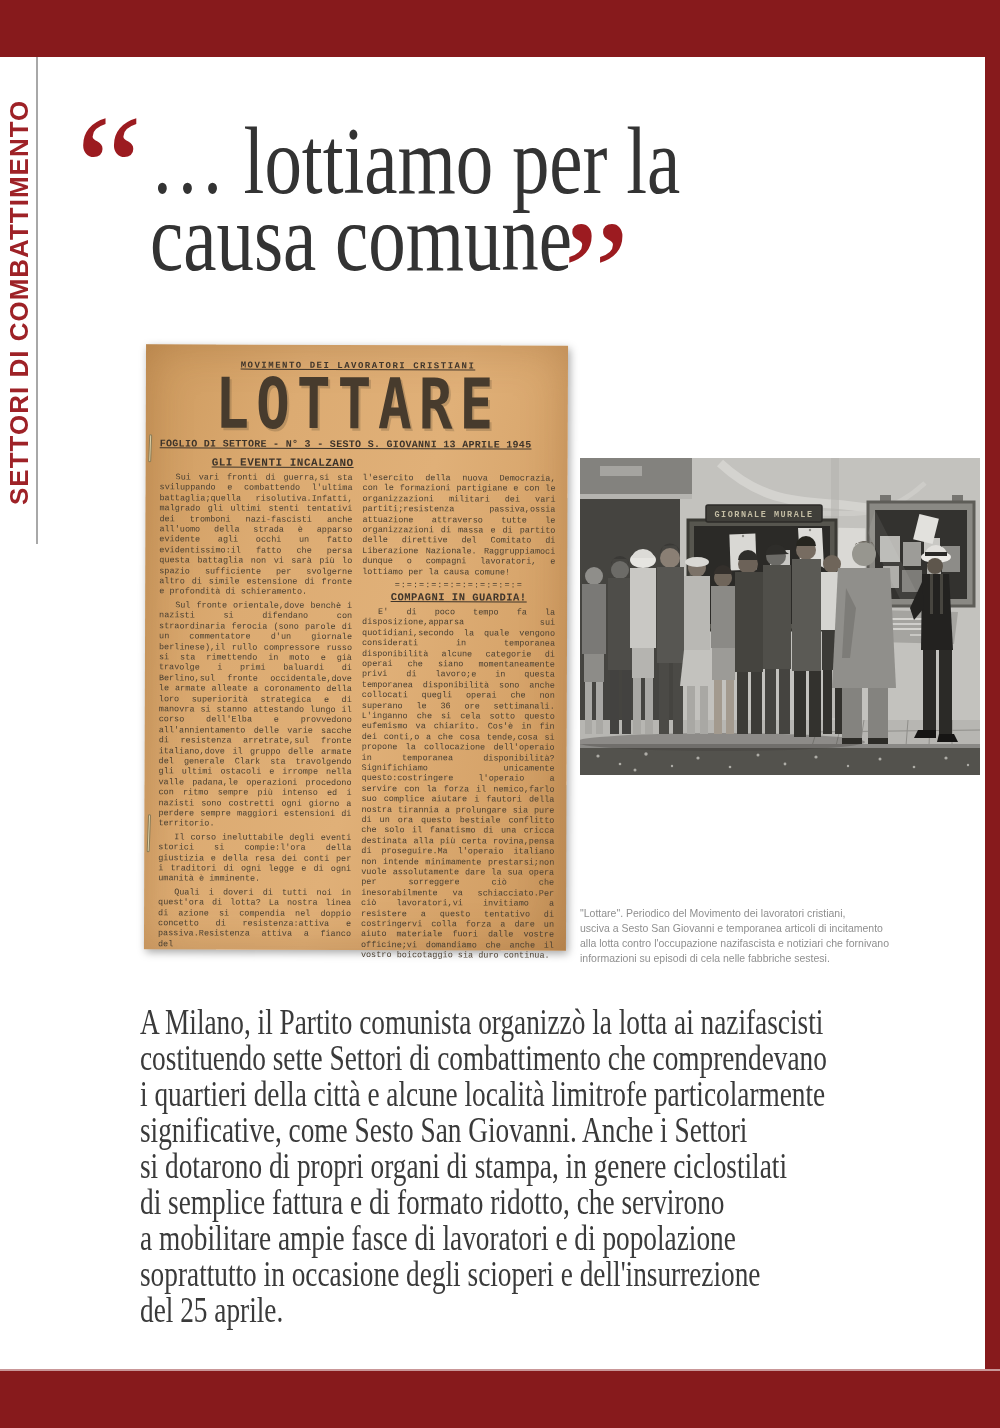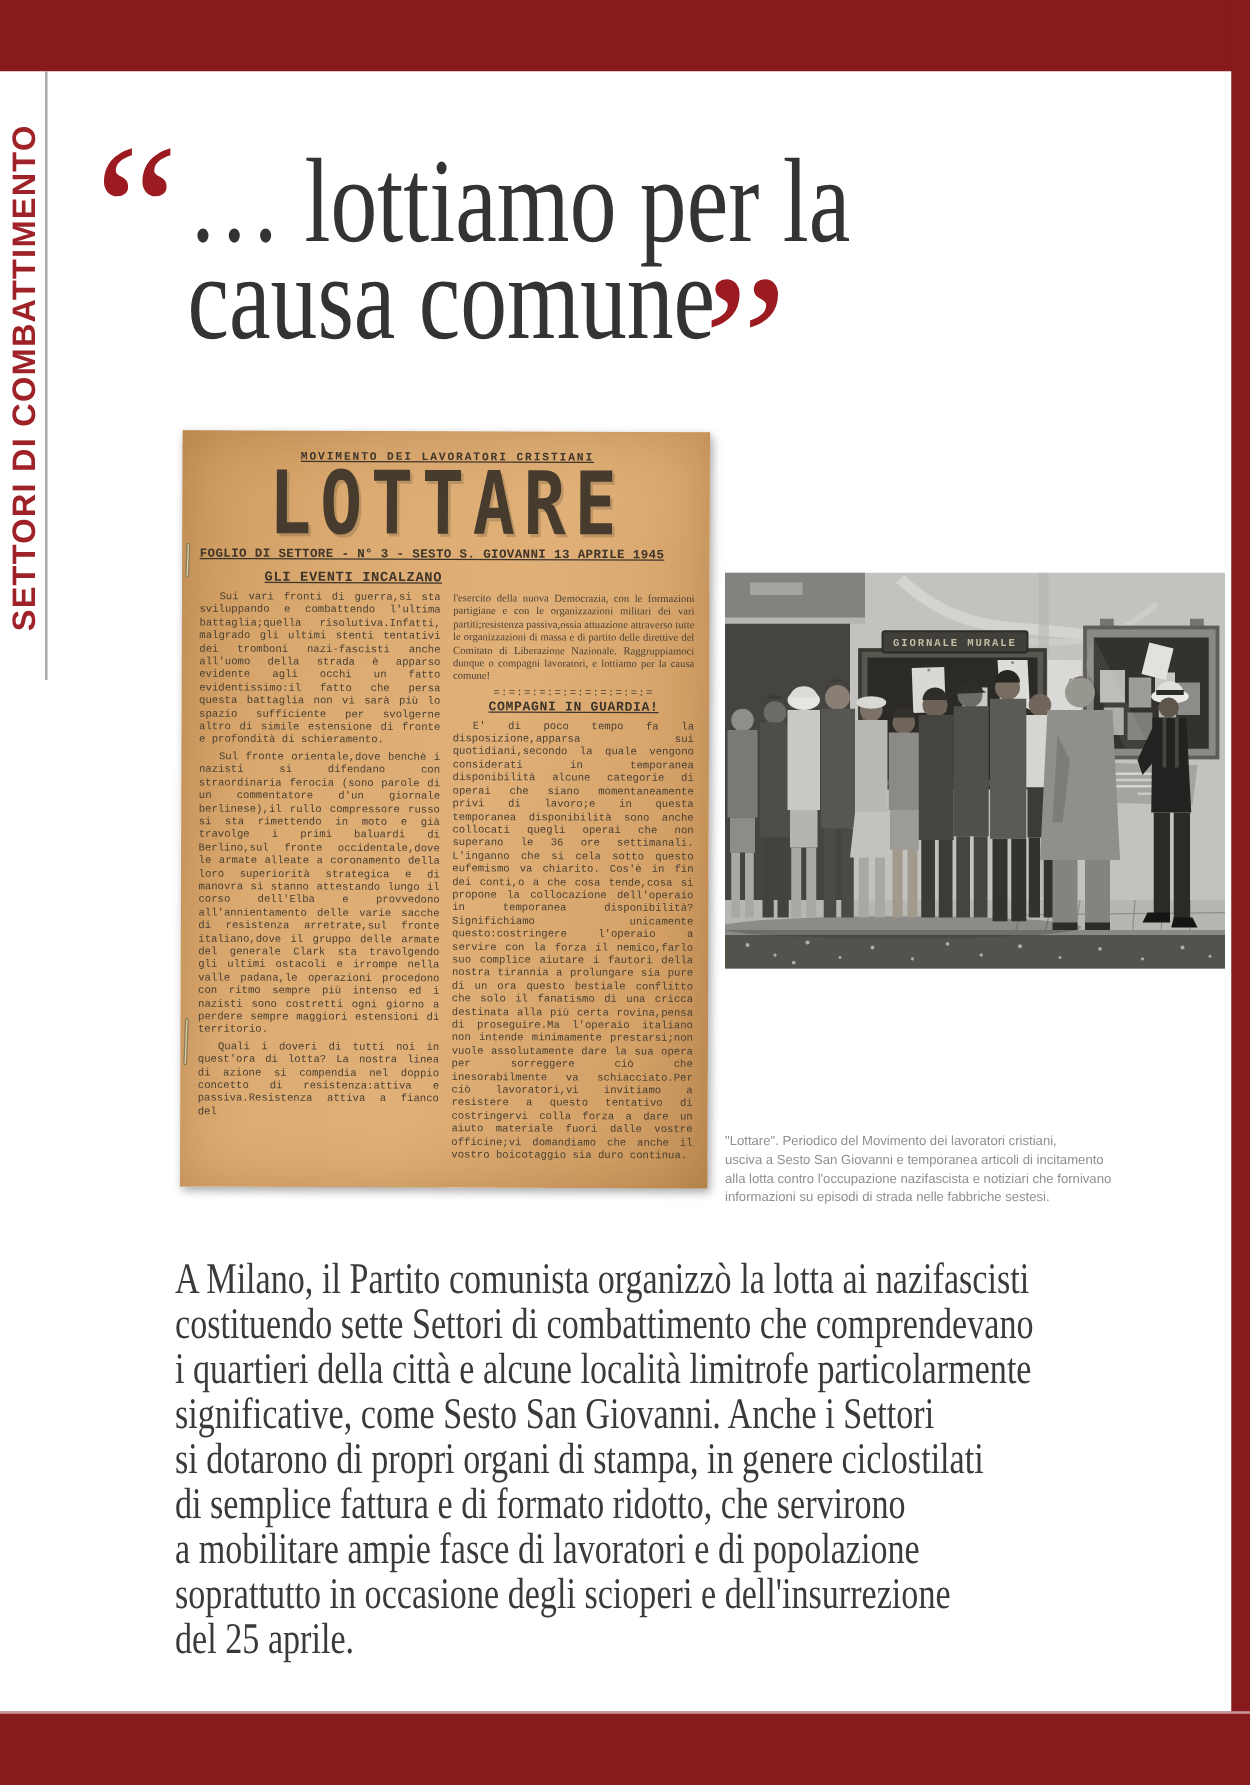--- a/index.html
+++ b/index.html
@@ -81,21 +81,21 @@
   .np-headline1 {
     margin: 7px 0 4px 52px;
     font-family: "Liberation Mono", monospace;
     font-weight: bold; font-size: 11px; letter-spacing: 0.5px;
     text-decoration: underline; color: #3e342a;
   }
   .np-cols { display: flex; gap: 10px; margin-top: 2px; }
   .np-col  { flex: 1; font-family: "Liberation Mono", monospace;
              font-size: 8.5px; line-height: 10.4px; text-align: justify; color: #4b4032; }
   .np-col p { margin: 0 0 3px 0; text-indent: 16px; }
-  .np-col p.no-indent { text-indent: 0; font-family: Liberation Serif, serif; }
+  .np-col p.no-indent { text-indent: 0; }
   .np-divider { text-align: center; letter-spacing: 1px; margin: 1px 0; }
   .np-headline2 {
     text-align: center; font-weight: bold; text-decoration: underline;
     font-size: 10.5px; margin: 2px 0 4px 0; color: #3e342a; letter-spacing: 0.5px;
   }
   .staple {
     position: absolute; left: 3px; width: 3px;
     background: #ddd1a8; border: 1px solid #8a7a55; border-radius: 2px;
     transform: rotate(2deg);
   }
@@ -143,20 +143,21 @@
   <div class="newspaper">
     <div class="np-inner">
       <div class="np-overline">MOVIMENTO DEI LAVORATORI CRISTIANI</div>
       <div class="np-masthead">LOTTARE</div>
       <div class="np-subtitle">FOGLIO DI SETTORE - N° 3 - SESTO S. GIOVANNI 13 APRILE 1945</div>
       <div class="np-headline1">GLI EVENTI INCALZANO</div>
       <div class="np-cols">
         <div class="np-col">
           <p>Sui vari fronti di guerra,si sta sviluppando e combattendo l'ultima battaglia;quella risolutiva.Infatti, malgrado gli ultimi stenti tentativi dei tromboni nazi-fascisti anche all'uomo della strada è apparso evidente agli occhi un fatto evidentissimo:il fatto che persa questa battaglia non vi sarà più lo spazio sufficiente per svolgerne altro di simile estensione di fronte e profondità di schieramento.</p>
           <p>Sul fronte orientale,dove benchè i nazisti si difendano con straordinaria ferocia (sono parole di un commentatore d'un giornale berlinese),il rullo compressore russo si sta rimettendo in moto e già travolge i primi baluardi di Berlino,sul fronte occidentale,dove le armate alleate a coronamento della loro superiorità strategica e di manovra si stanno attestando lungo il corso dell'Elba e provvedono all'annientamento delle varie sacche di resistenza arretrate,sul fronte italiano,dove il gruppo delle armate del generale Clark sta travolgendo gli ultimi ostacoli e irrompe nella valle padana,le operazioni procedono con ritmo sempre più intenso ed i nazisti sono costretti ogni giorno a perdere sempre maggiori estensioni di territorio.</p>
+          <p>Il corso ineluttabile degli eventi storici si compie:l'ora della giustizia e della resa dei conti per i traditori di ogni legge e di ogni umanità è imminente.</p>
           <p>Quali i doveri di tutti noi in quest'ora di lotta? La nostra linea di azione si compendia nel doppio concetto di resistenza:attiva e passiva.Resistenza attiva a fianco del</p>
         </div>
         <div class="np-col">
           <p class="no-indent">l'esercito della nuova Democrazia, con le formazioni partigiane e con le organizzazioni militari dei vari partiti;resistenza passiva,ossia attuazione attraverso tutte le organizzazioni di massa e di partito delle direttive del Comitato di Liberazione Nazionale. Raggruppiamoci dunque o compagni lavoratori, e lottiamo per la causa comune!</p>
           <div class="np-divider">=:=:=:=:=:=:=:=:=:=:=</div>
           <div class="np-headline2">COMPAGNI IN GUARDIA!</div>
           <p>E' di poco tempo fa la disposizione,apparsa sui quotidiani,secondo la quale vengono considerati in temporanea disponibilità alcune categorie di operai che siano momentaneamente privi di lavoro;e in questa temporanea disponibilità sono anche collocati quegli operai che non superano le 36 ore settimanali. L'inganno che si cela sotto questo eufemismo va chiarito. Cos'è in fin dei conti,o a che cosa tende,cosa si propone la collocazione dell'operaio in temporanea disponibilità? Significhiamo unicamente questo:costringere l'operaio a servire con la forza il nemico,farlo suo complice aiutare i fautori della nostra tirannia a prolungare sia pure di un ora questo bestiale conflitto che solo il fanatismo di una cricca destinata alla più certa rovina,pensa di proseguire.Ma l'operaio italiano non intende minimamente prestarsi;non vuole assolutamente dare la sua opera per sorreggere ciò che inesorabilmente va schiacciato.Per ciò lavoratori,vi invitiamo a resistere a questo tentativo di costringervi colla forza a dare un aiuto materiale fuori dalle vostre officine;vi domandiamo che anche il vostro boicotaggio sia duro continua.</p>
         </div>
       </div>
     </div>
@@ -334,21 +335,21 @@
         <rect x="359" y="192" width="13" height="86" fill="#2b2a27"></rect>
       <path d="M338,272 L356,272 L356,280 L334,280 Z" fill="#161514"></path>
       <path d="M359,276 L374,276 L378,284 L357,284 Z" fill="#161514"></path>
     </g>
   </svg>
 
   <div class="photo-caption">
     <div>"Lottare". Periodico del Movimento dei lavoratori cristiani,</div>
     <div>usciva a Sesto San Giovanni e temporanea articoli di incitamento</div>
     <div>alla lotta contro l'occupazione nazifascista e notiziari che fornivano</div>
-    <div>informazioni su episodi di strada nelle fabbriche sestesi.</div>
+    <div>informazioni su episodi di cela nelle fabbriche sestesi.</div>
   </div>
 
   <div class="body-text">
     <div>A Milano, il Partito comunista organizzò la lotta ai nazifascisti</div>
     <div>costituendo sette Settori di combattimento che comprendevano</div>
     <div>i quartieri della città e alcune località limitrofe particolarmente</div>
     <div>significative, come Sesto San Giovanni. Anche i Settori</div>
     <div>si dotarono di propri organi di stampa, in genere ciclostilati</div>
     <div>di semplice fattura e di formato ridotto, che servirono</div>
     <div>a mobilitare ampie fasce di lavoratori e di popolazione</div>

